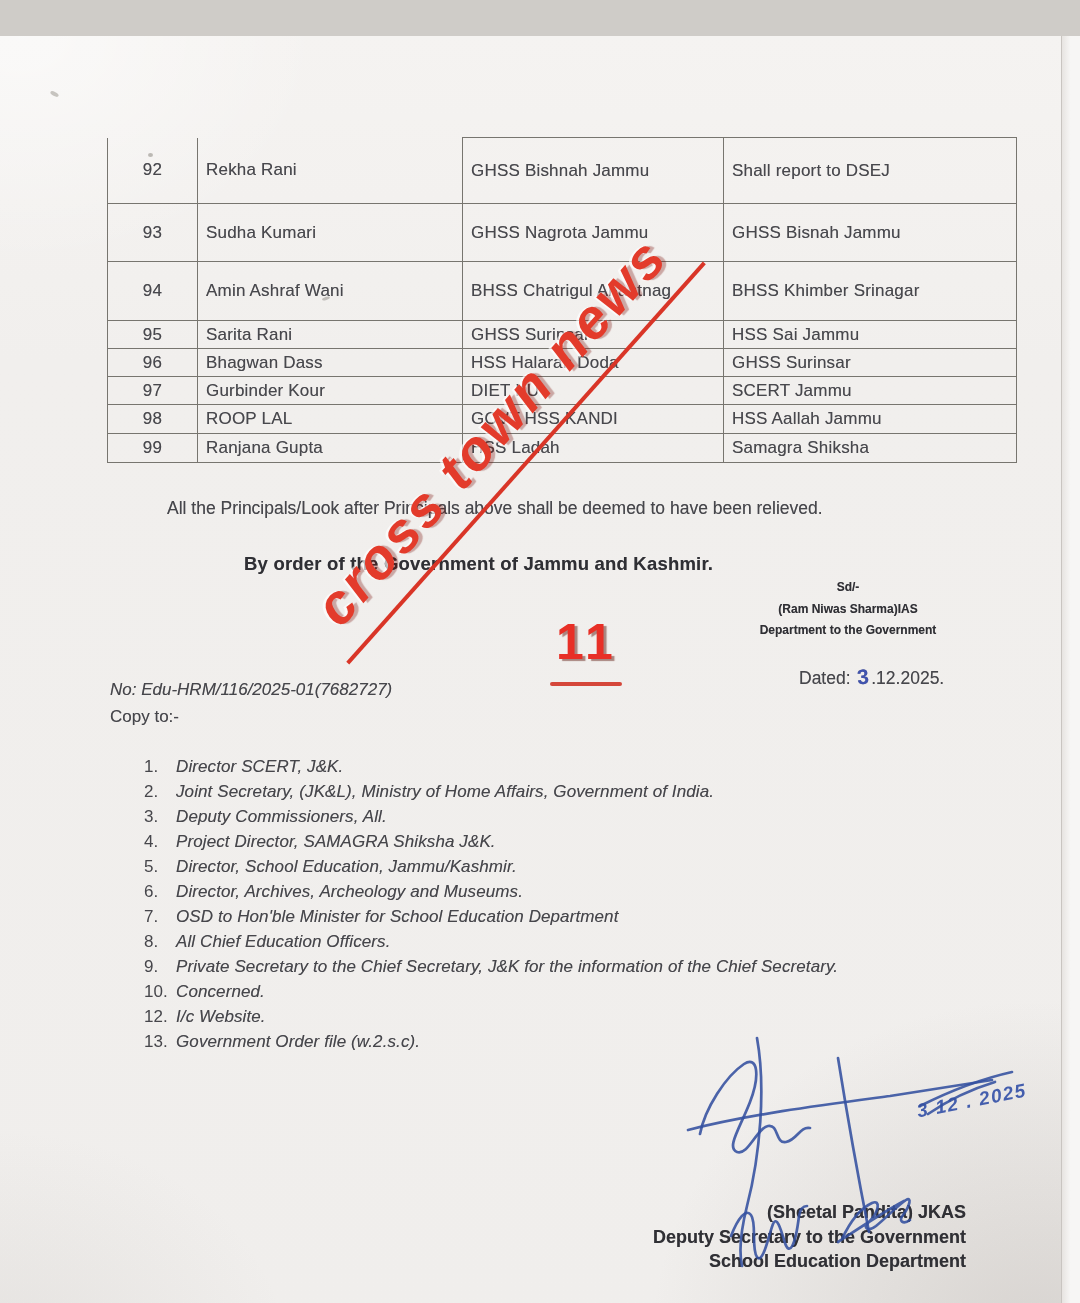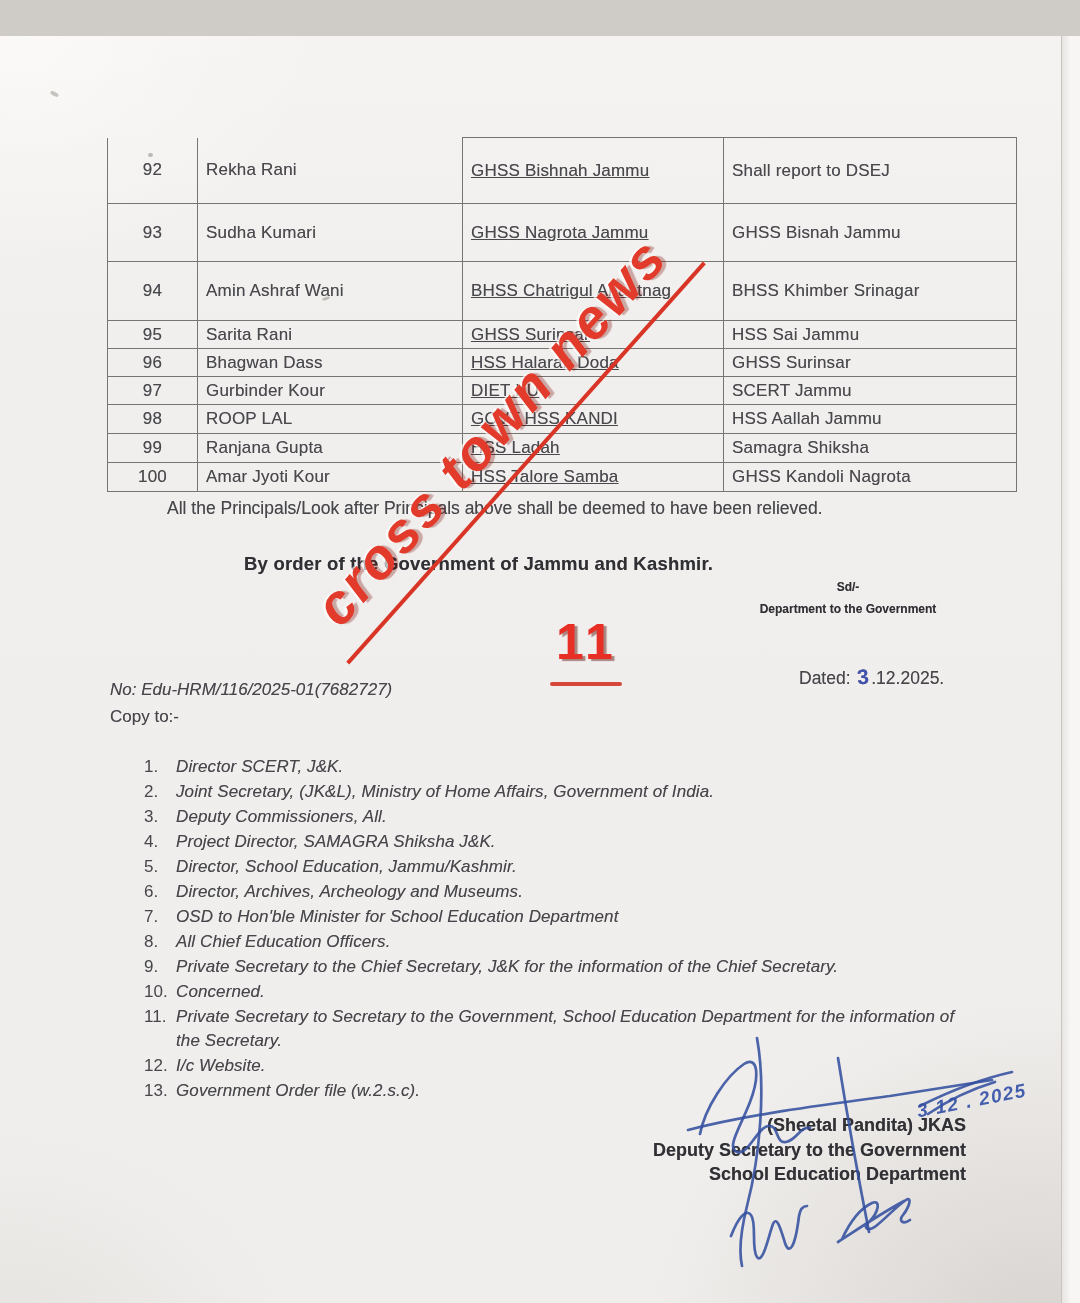--- a/index.html
+++ b/index.html
@@ -21,21 +21,21 @@
   table.gov{position:absolute;left:107px;top:101px;border-collapse:collapse;table-layout:fixed;width:841px;}
   table.gov td{border:1.6px solid #77756f;font-size:17px;color:#48484d;padding:2px 8px;
     text-shadow:0 0 .6px rgba(80,80,85,.55);letter-spacing:.2px;overflow:hidden;white-space:nowrap;}
   table.gov tr:nth-child(1){height:66px}
   table.gov tr:nth-child(2){height:58px}
   table.gov tr:nth-child(3){height:59px}
   table.gov tr:nth-child(n+4){height:28px}
   table.gov tr:nth-child(n+7){height:29px}
   td.c-no{text-align:center;width:73px;}
   td.c-name{width:248px;padding-left:11px;}
-  td.c-from{width:244px;padding-left:10px;text-decoration:underline;}
+  td.c-from{width:244px;padding-left:10px;}
   td.c-to{width:276px;padding-left:9px;}
   tr:first-child td.no-top{border-top:none;}
   
   .txt{position:absolute;white-space:nowrap;text-shadow:0 0 .6px rgba(80,80,85,.5);}
   .relieved{left:167px;top:462px;font-size:17.5px;}
   .byorder{left:244px;top:517px;font-size:18.5px;font-weight:bold;color:#2f2f34;letter-spacing:.2px;}
   .sdblock{left:712px;top:541px;width:272px;text-align:center;font-weight:bold;font-size:12px;
     color:#2f2f34;line-height:21.5px;white-space:normal;}
   .refno{left:110px;top:644px;font-size:17px;font-style:italic;}
   .copyto{left:110px;top:671px;font-size:17px;}
@@ -50,21 +50,21 @@
   .li{display:flex;margin-bottom:1px;}
   .li-no{width:32px;flex:none;line-height:24px;}
   .li-text{flex:1;line-height:24px;text-shadow:0 0 .6px rgba(80,80,85,.5);letter-spacing:.1px;font-style:italic;}
   
   .watermark{position:absolute;left:497px;top:401px;z-index:5;
     transform:translate(-50%,-50%) rotate(-48.3deg);
     font-size:56px;font-weight:bold;font-style:italic;letter-spacing:3px;white-space:nowrap;
     color:#e33b2b;border-bottom:4px solid #d93527;padding:0 20px 13px 20px;
     text-shadow:-2px -2px 0 rgba(255,255,255,.65), 3px 3px 1px rgba(122,16,8,.32);}
   
-  .sig2{position:absolute;right:114px;top:1077px;text-align:right;font-weight:bold;font-size:18px;
+  .sig2{position:absolute;right:114px;top:1164px;text-align:right;font-weight:bold;font-size:18px;
     color:#303035;line-height:24.5px;z-index:2;text-shadow:0 0 .6px rgba(60,60,65,.5);}
   .hwdate{position:absolute;left:916px;top:1054px;color:#3350a8;font-size:19px;font-style:italic;
     font-weight:bold;transform:rotate(-11deg);letter-spacing:1.5px;z-index:6;opacity:.9;}
   svg.ink{position:absolute;left:0;top:0;z-index:6;}
   svg.ink path{fill:none;stroke:#33509f;stroke-width:2.7;stroke-linecap:round;stroke-linejoin:round;opacity:.88;}
 </style>
 </head>
 <body>
 
 <div id="page">
@@ -125,34 +125,29 @@
       <td class="c-to">HSS Aallah Jammu</td>
     </tr>
 
     <tr>
       <td class="c-no no-top">99</td>
       <td class="c-name no-top">Ranjana Gupta</td>
       <td class="c-from">HSS Ladah</td>
       <td class="c-to">Samagra Shiksha</td>
     </tr>
 
-    <tr>
-      <td class="c-no no-top">100</td>
-      <td class="c-name no-top">Amar Jyoti Kour</td>
-      <td class="c-from">HSS Talore Samba</td>
-      <td class="c-to">GHSS Kandoli Nagrota</td>
-    </tr>
   </tbody>
   </table>
 
   <div class="txt relieved">All the Principals/Look after Principals above shall be deemed to have been relieved.</div>
   <div class="txt byorder">By order of the Government of Jammu and Kashmir.</div>
 
   <div class="txt sdblock">
     <div>Sd/-</div>
+    <div>(Ram Niwas Sharma)IAS</div>
     <div>Department to the Government</div>
   </div>
 
   <div class="pageno">11</div>
   <div class="pageno-line"></div>
 
   <div class="txt refno">No: Edu-HRM/116/2025-01(7682727)</div>
   <div class="txt copyto">Copy to:-</div>
   <div class="txt dated"><span>Dated:</span><span class="day">3</span><span>.12.2025.</span></div>
 
@@ -200,24 +195,20 @@
     <div class="li">
       <span class="li-no">9.</span>
       <span class="li-text">Private Secretary to the Chief Secretary, J&amp;K for the information of the Chief Secretary.</span>
     </div>
 
     <div class="li">
       <span class="li-no">10.</span>
       <span class="li-text">Concerned.</span>
     </div>
 
-    <div class="li">
-      <span class="li-no">11.</span>
-      <span class="li-text">Private Secretary to Secretary to the Government, School Education Department for the information of the Secretary.</span>
-    </div>
 
     <div class="li">
       <span class="li-no">12.</span>
       <span class="li-text">I/c Website.</span>
     </div>
 
     <div class="li">
       <span class="li-no">13.</span>
       <span class="li-text">Government Order file (w.2.s.c).</span>
     </div>

